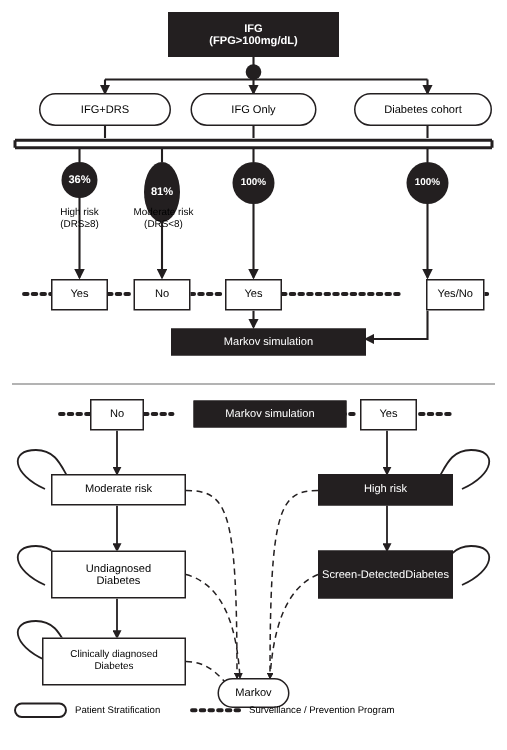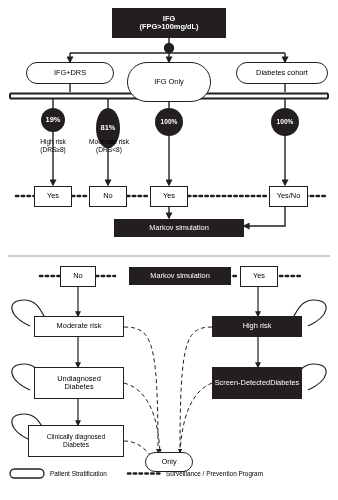--- a/index.html
+++ b/index.html
@@ -111,29 +111,29 @@
   </svg>
 
   <div class="node dark rect t8" style="left:112px;top:8px;width:114px;height:30px;flex-direction:column;">
     <span class="bold">IFG</span>
     <span class="bold">(FPG&gt;100mg/dL)</span>
   </div>
 
   <div class="node white pill t8" style="left:26px;top:62px;width:88px;height:22px;">
     <span>IFG+DRS</span>
   </div>
-  <div class="node white pill t8" style="left:127px;top:62px;width:84px;height:40px;">
+  <div class="node white pill t8" style="left:127px;top:62px;width:84px;height:22px;">
     <span>IFG Only</span>
   </div>
   <div class="node white pill t8" style="left:236px;top:62px;width:92px;height:22px;">
     <span>Diabetes cohort</span>
   </div>
 
   <div class="node circle t8 bold" style="left:41px;top:108px;width:24px;height:24px;">
-    <span>19%</span>
+    <span>36%</span>
   </div>
   <div class="node circle t8 bold" style="left:96px;top:108px;width:24px;height:40px;">
     <span>81%</span>
   </div>
   <div class="node circle t7 bold" style="left:155px;top:108px;width:28px;height:28px;">
     <span>100%</span>
   </div>
   <div class="node circle t7 bold" style="left:271px;top:108px;width:28px;height:28px;">
     <span>100%</span>
   </div>
@@ -149,21 +149,21 @@
 
   <div class="node white rect t8" style="left:34px;top:186px;width:38px;height:21px;">
     <span>Yes</span>
   </div>
   <div class="node white rect t8" style="left:89px;top:186px;width:38px;height:21px;">
     <span>No</span>
   </div>
   <div class="node white rect t8" style="left:150px;top:186px;width:38px;height:21px;">
     <span>Yes</span>
   </div>
-  <div class="node white rect t8" style="left:269px;top:186px;width:39px;height:21px;">
+  <div class="node white rect t8" style="left:284px;top:186px;width:39px;height:21px;">
     <span>Yes/No</span>
   </div>
 
   <div class="node dark rect t8" style="left:114px;top:219px;width:130px;height:18px;">
     <span>Markov simulation</span>
   </div>
 
   <div class="node white rect t8" style="left:60px;top:266px;width:36px;height:21px;">
     <span>No</span>
   </div>
@@ -189,19 +189,19 @@
     <span>Screen-Detected</span>
     <span>Diabetes</span>
   </div>
 
   <div class="node white rect t7" style="left:28px;top:425px;width:96px;height:32px;flex-direction:column;">
     <span>Clinically diagnosed</span>
     <span>Diabetes</span>
   </div>
 
   <div class="node white pill t8" style="left:145px;top:452px;width:48px;height:20px;">
-    <span>Only</span>
+    <span>Markov</span>
   </div>
 
   <div class="legend-txt" style="left:50px;top:470px;">Patient Stratification</div>
   <div class="legend-txt" style="left:166px;top:470px;">Surveillance / Prevention Program</div>
 
 </div>
 
 </body></html>

